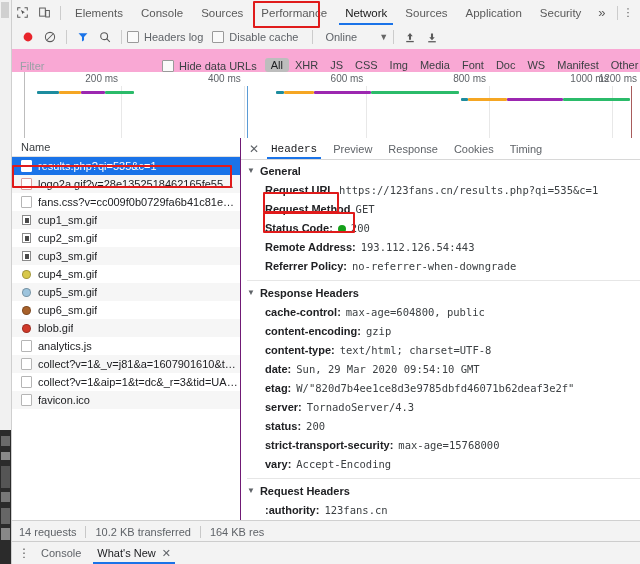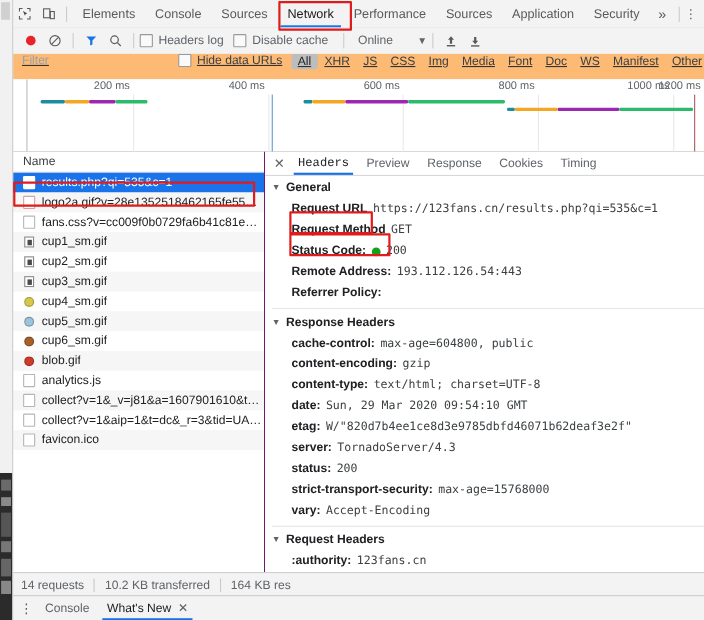--- a/index.html
+++ b/index.html
@@ -70,22 +70,22 @@
   .chklabel { display:flex; align-items:center; color:#5f6368; font-size:11px; margin-right:9px; white-space:nowrap; }
   .throttle {
     display:flex; align-items:center; color:#5f6368; font-size:11px;
     padding-left:7px; white-space:nowrap;
   }
   .throttle .cd { margin-left:22px; font-size:9px; color:#666; }
 
   
   .filterbar {
     position:absolute; left:11px; top:49px; right:0; height:23px;
-    background:#fdba74; border-bottom:1px solid #ddd;
-    display:flex; align-items:flex-start; padding-left:9px;text-decoration:underline;
+    background:#f9a8d4; border-bottom:1px solid #ddd;
+    display:flex; align-items:flex-end; padding-left:9px;
   }
   .filter-input {
     border:none; outline:none; font-size:11px; color:#5f6368;
     background:transparent; width:150px; font-family:inherit; padding:0;
   }
   .filter-input::placeholder { color:#9aa0a6; }
   .hide-urls { display:flex; align-items:center; color:#3c4043; font-size:11px; white-space:nowrap; }
   .ftypes { display:flex; align-items:center; margin-left:8px; gap:0px; }
   .ftype {
     font-size:11px; color:#3c4043; padding:1px 6px; border-radius:2px; white-space:nowrap; cursor:default;
@@ -103,21 +103,21 @@
     transform:translateX(-100%); padding-right:3px; white-space:nowrap;
   }
   .ov-gridline { position:absolute; top:14px; bottom:0; width:1px; background:#e8e8e8; }
   .ov-bar { position:absolute; height:3px; border-radius:1px; }
   .ov-vline { position:absolute; top:14px; bottom:0; width:1px; }
   .ov-leftedge { position:absolute; left:13px; top:0; bottom:0; width:1px; background:#bdbdbd; }
 
   
   .leftpanel {
     position:absolute; left:11px; top:138px; width:229px; bottom:43px;
-    background:#fff; border-right:1px solid #701a75; overflow:hidden;
+    background:#fff; border-right:6px solid #701a75; overflow:hidden;
   }
   .rightpanel {
     position:absolute; left:241px; top:138px; right:0; bottom:43px;
     background:#fff; overflow:hidden;
   }
 
   .namehdr {
     height:18px; line-height:18px; font-size:11px; color:#3c4043;
     padding-left:10px; border-bottom:1px solid #e0e0e0; background:#fff;
   }
@@ -240,22 +240,22 @@
       <svg width="13" height="13" viewBox="0 0 16 16">
         <rect x="2" y="2.5" width="7" height="10" fill="none" stroke="#5a5a5a" stroke-width="1.2"></rect>
         <rect x="9.5" y="5.5" width="4.5" height="8" fill="none" stroke="#5a5a5a" stroke-width="1.2"></rect>
       </svg>
     </div>
     <div class="tb-sep"></div>
 
     <div class="tab"><span>Elements</span></div>
     <div class="tab"><span>Console</span></div>
     <div class="tab"><span>Sources</span></div>
+    <div class="tab"><span>Performance</span></div>
     <div class="tab active"><span>Network</span></div>
-    <div class="tab"><span>Performance</span></div>
     <div class="tab"><span>Sources</span></div>
     <div class="tab"><span>Application</span></div>
     <div class="tab"><span>Security</span></div>
     <div class="chev"><span>»</span></div>
     <div class="tb-sep"></div>
     <div class="kebab"><span>⋮</span></div>
   </div>
 
   <div class="tab-hl" style="left:253px; top:1px; width:63px; height:23px;"></div>
 
@@ -475,20 +475,21 @@
             <span class="hkey">Status Code:</span>
             <span class="statusdot"></span>
             <span class="hval" style="margin-left: 0px;">200</span>
           </div>
           <div class="hrow">
             <span class="hkey">Remote Address:</span>
             <span class="hval">193.112.126.54:443</span>
           </div>
           <div class="hrow">
             <span class="hkey">Referrer Policy:</span>
+            <span class="hval">no-referrer-when-downgrade</span>
           </div>
         </div>
       <div class="sectdiv"></div>
 
       <div class="sect">
         <span class="tri">▼</span>
         <span>Response Headers</span>
       </div>
       <div id="resp-rows">
           <div class="hrow">

